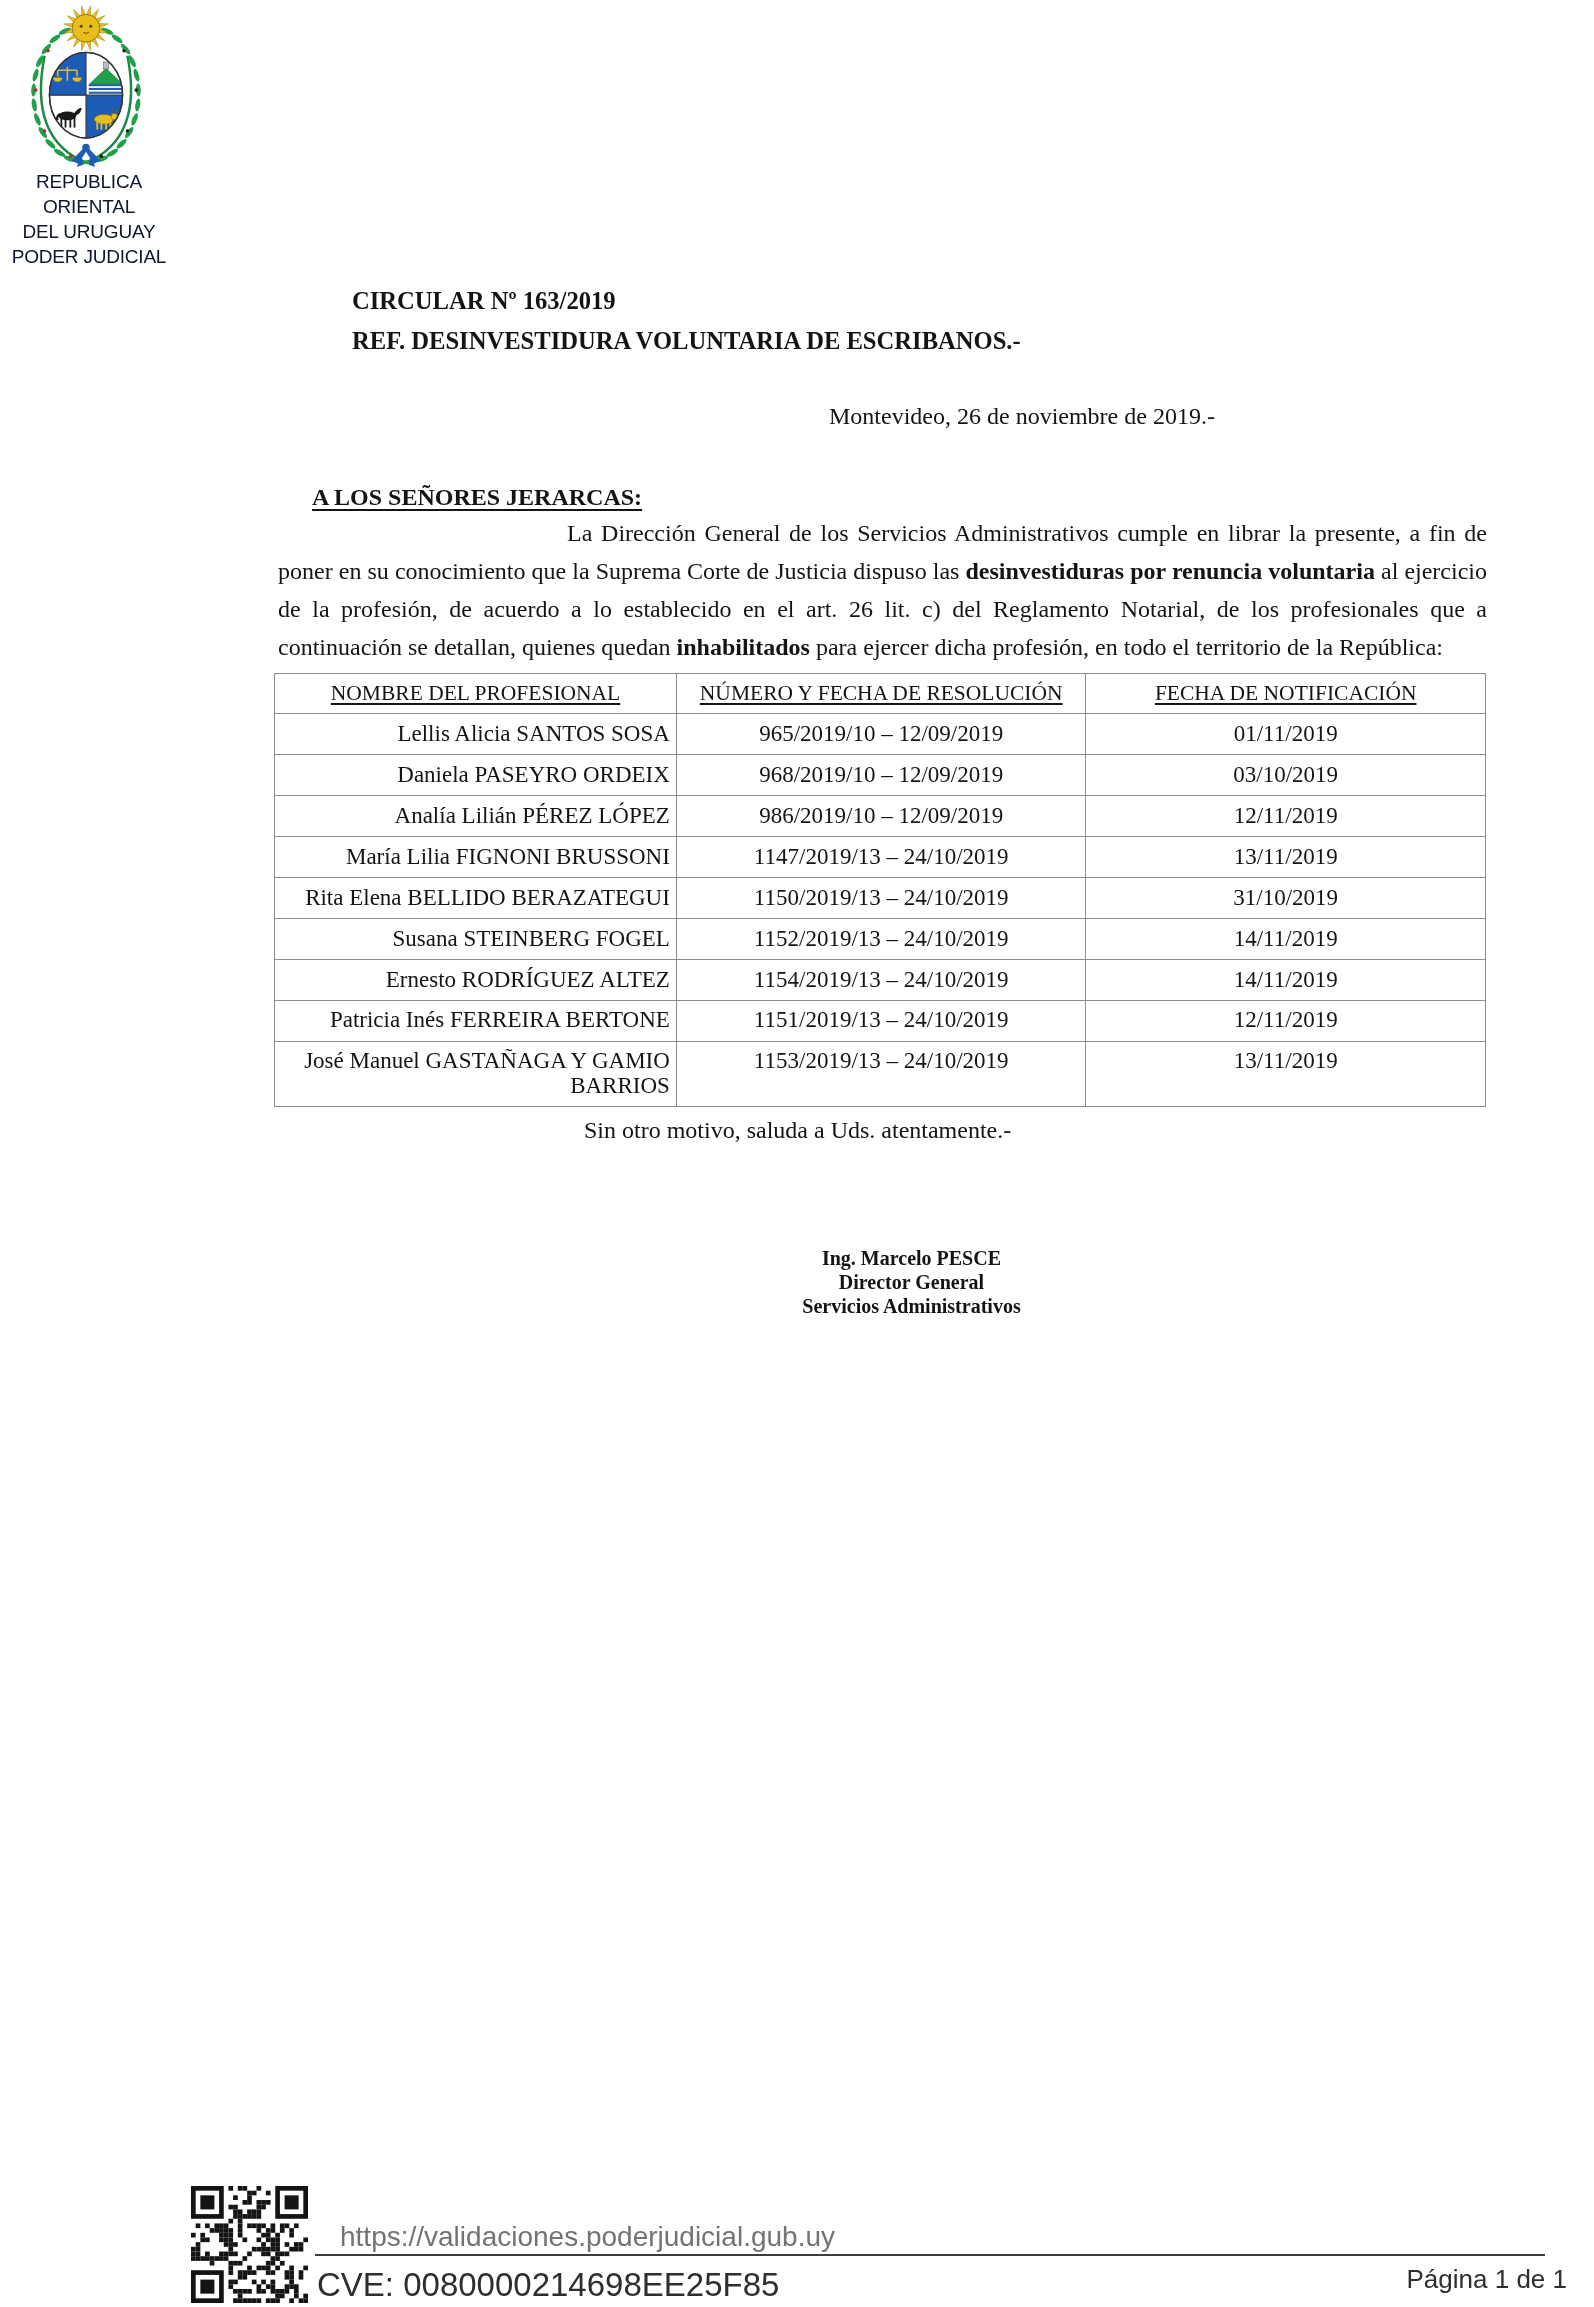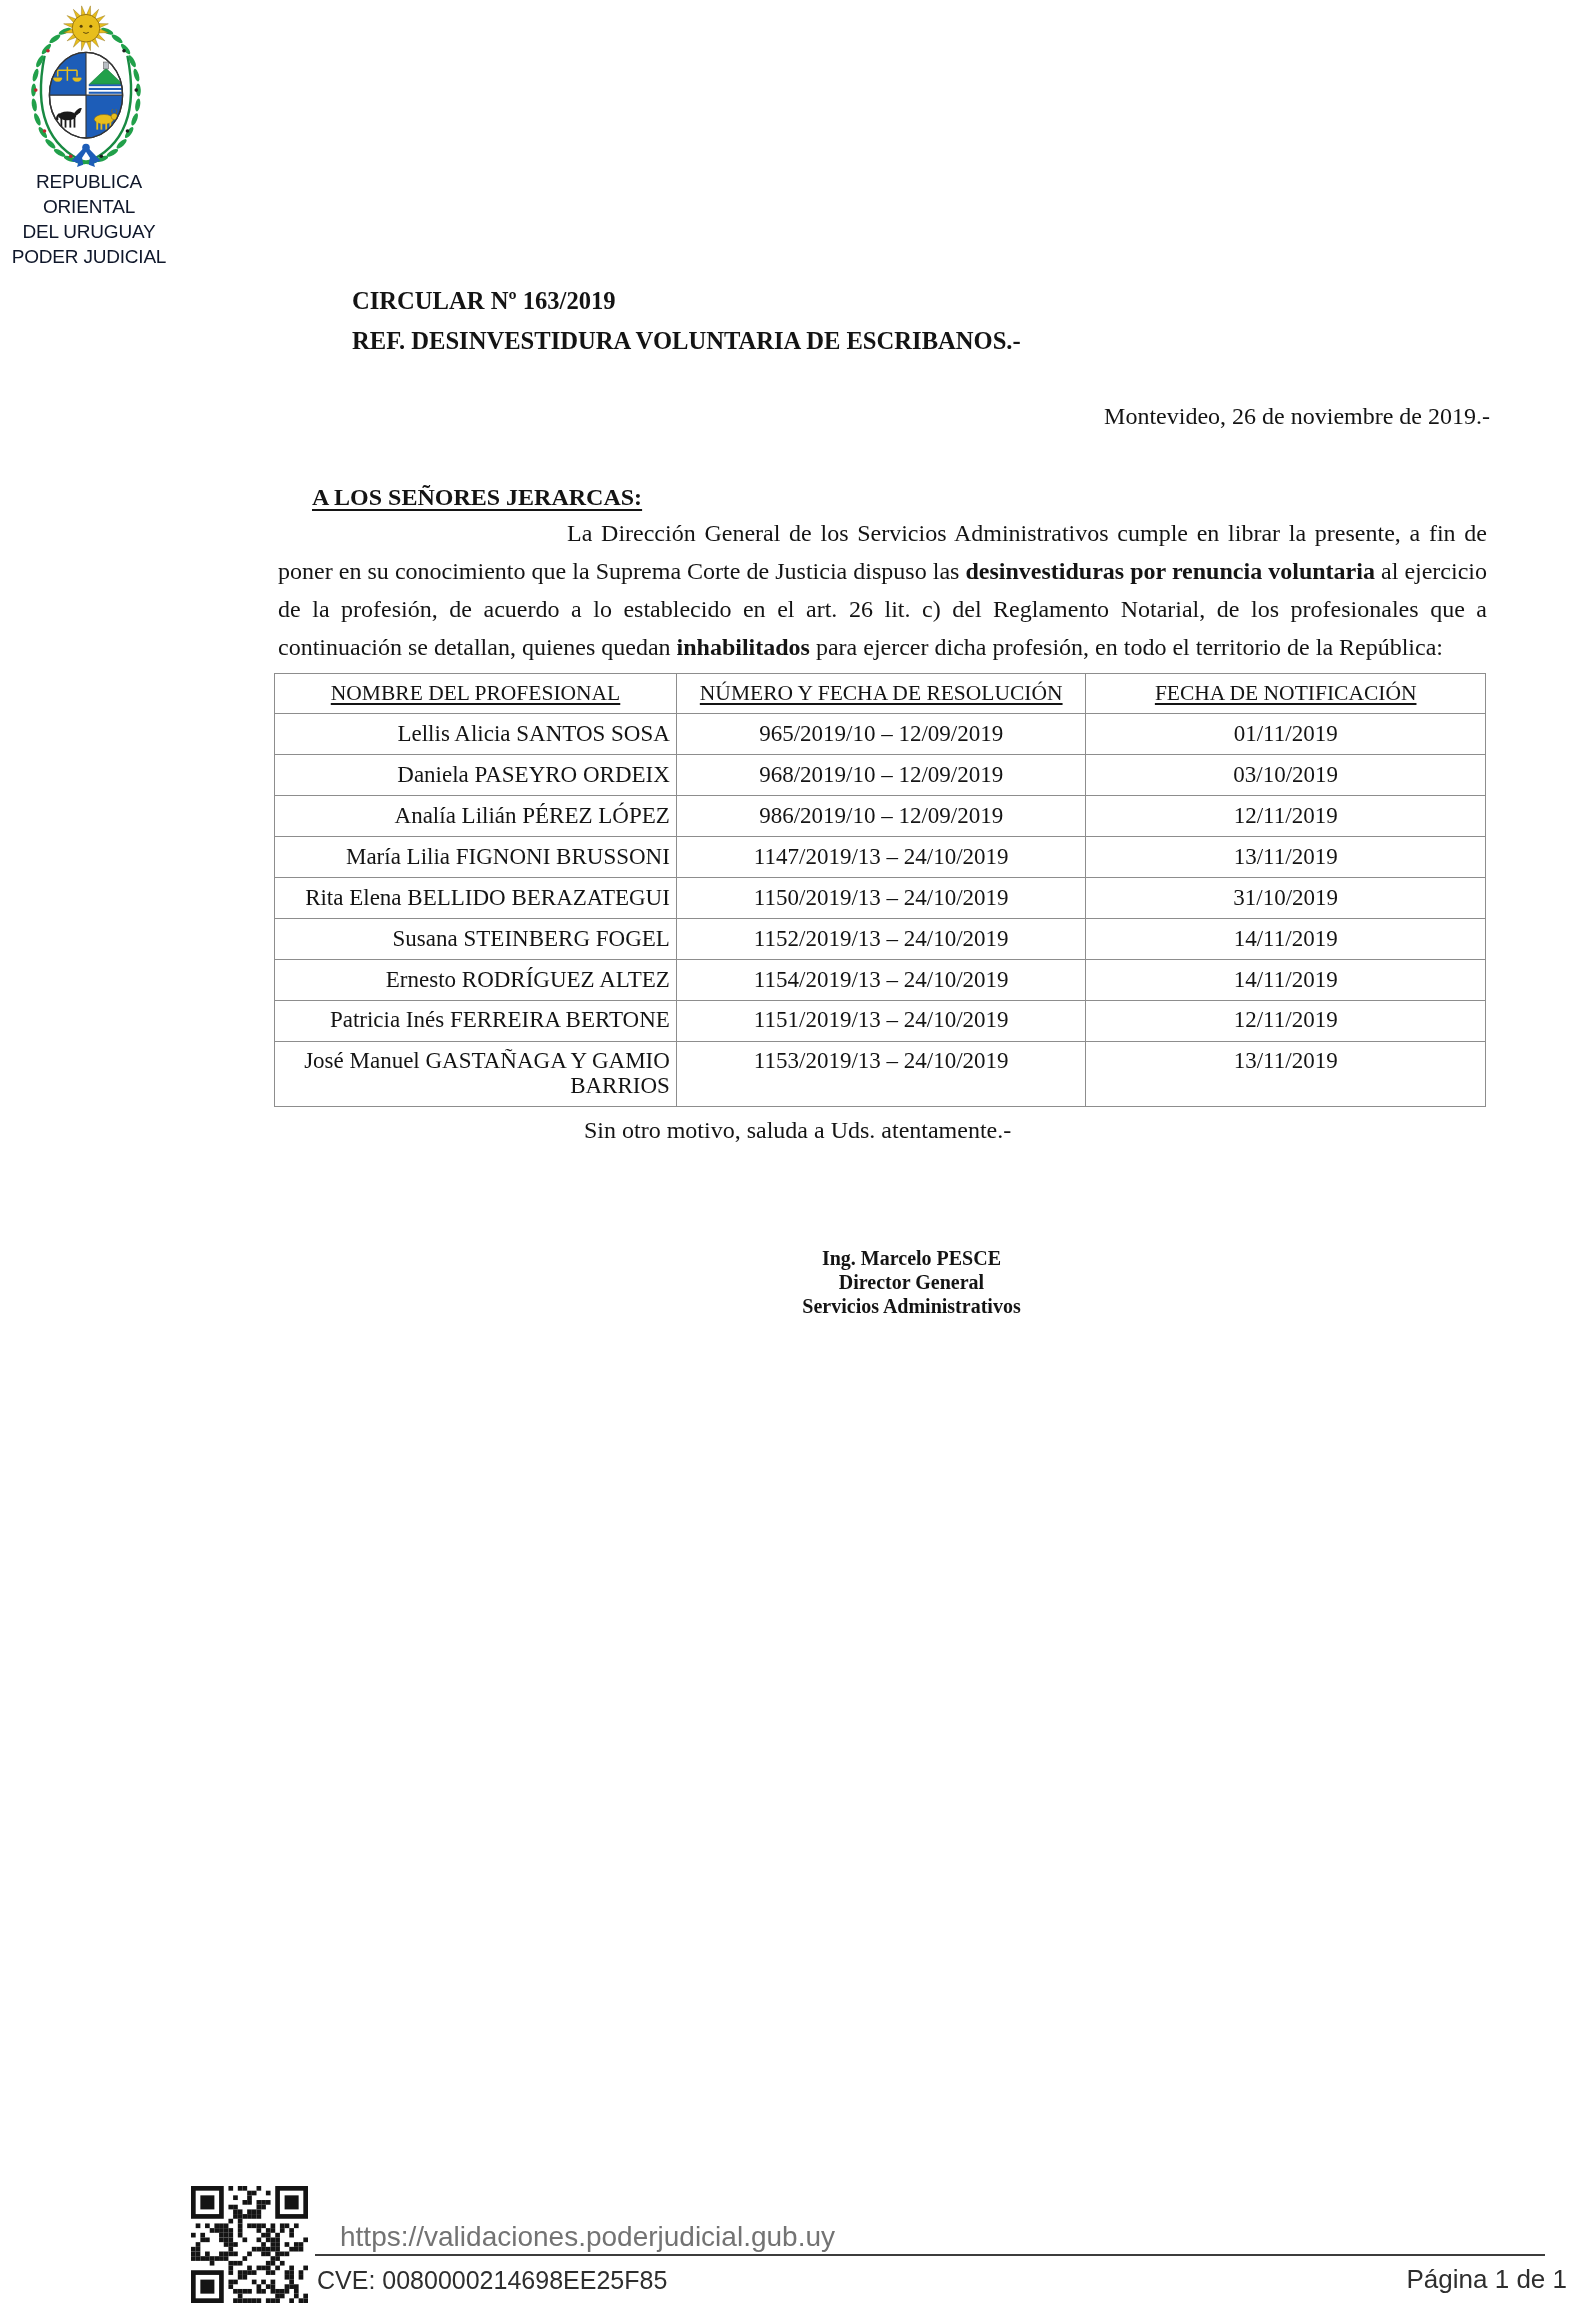--- a/index.html
+++ b/index.html
@@ -9,21 +9,21 @@
 
   
   .org-text{left:0;top:169px;width:178px;text-align:center;
             font-family:"Liberation Sans", sans-serif;font-size:19px;line-height:25px;
             color:#0f172a;letter-spacing:-0.2px;}
   .validation{left:965px;top:132px;width:538px;text-align:right;
               font-family:"Liberation Mono", monospace;font-size:20px;line-height:24px;color:#2a2a2a;}
 
   
   .doc-heads{left:352px;top:281px;font-size:24.6px;font-weight:bold;line-height:40px;white-space:nowrap;}
-  .date-line{left:798px;top:403px;width:692px;text-align:right;font-size:24px;}
+  .date-line{left:829px;top:403px;width:692px;font-size:24px;}
   .salutation{left:278px;top:484px;font-size:24px;font-weight:bold;margin-left:34px;}
   .salutation .u{text-decoration:underline;text-decoration-thickness:2.3px;text-underline-offset:3.8px;}
 
   .body-par{left:278px;top:514px;width:1209px;margin:0;font-size:24px;line-height:38px;
             text-align:justify;text-indent:289px;}
   .body-par b{font-weight:bold;}
 
   
   table.roster{left:274px;top:673px;width:1212px;border-collapse:collapse;table-layout:fixed;
                font-size:23px;color:#141414;}
@@ -36,21 +36,21 @@
   td.col-resolution,td.col-notification{text-align:center;}
 
   .closing{left:584px;top:1117px;font-size:24px;}
   .signature{left:719px;top:1246px;width:385px;text-align:center;
              font-size:20px;font-weight:bold;line-height:24px;}
 
   
   .qr{left:191px;top:2186px;width:117px;height:117px;}
   .footer-url{left:317px;top:2221px;font-family:"Liberation Sans", sans-serif;font-size:28px;color:#737373;margin-left:23px;}
   .footer-rule{left:315px;top:2254px;width:1230px;height:2.3px;background:#3c3c3c;}
-  .footer-cve{left:317px;top:2266px;font-family:"Liberation Sans", sans-serif;font-size:25px;color:#2e2e2e;}
+  .footer-cve{left:317px;top:2266px;font-family:"Liberation Sans", sans-serif;font-size:33px;color:#2e2e2e;}
   .footer-page{left:1259px;top:2264px;width:308px;text-align:right;
                font-family:"Liberation Sans", sans-serif;font-size:26px;color:#2e2e2e;}
 </style>
 </head>
 <body>
 
 <div class="page">
 
   <svg class="abs" style="left:17px;top:3.1px;" width="138" height="165" viewBox="0 0 200 238" xmlns="http://www.w3.org/2000/svg">
     <path d="M100,231 Q 16,196 40,76" fill="none" stroke="#188a42" stroke-width="3.5"></path>

